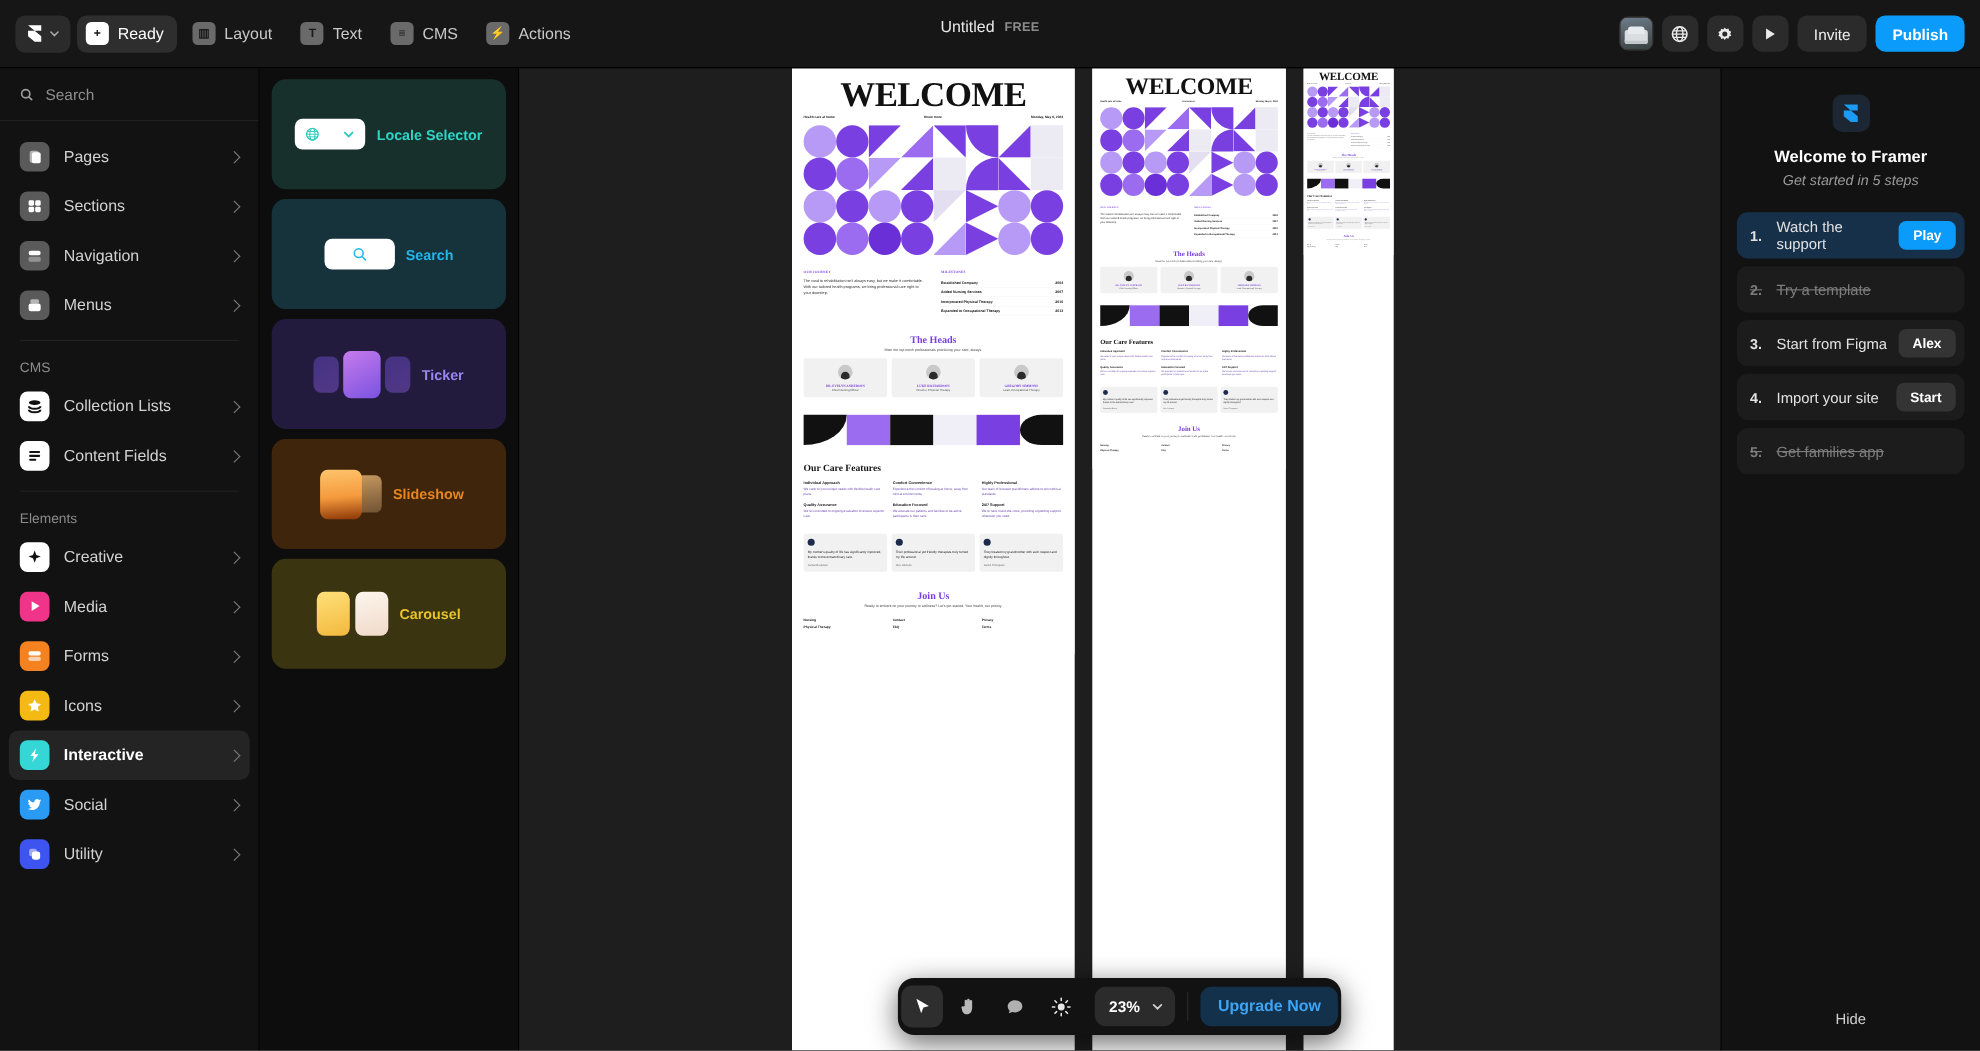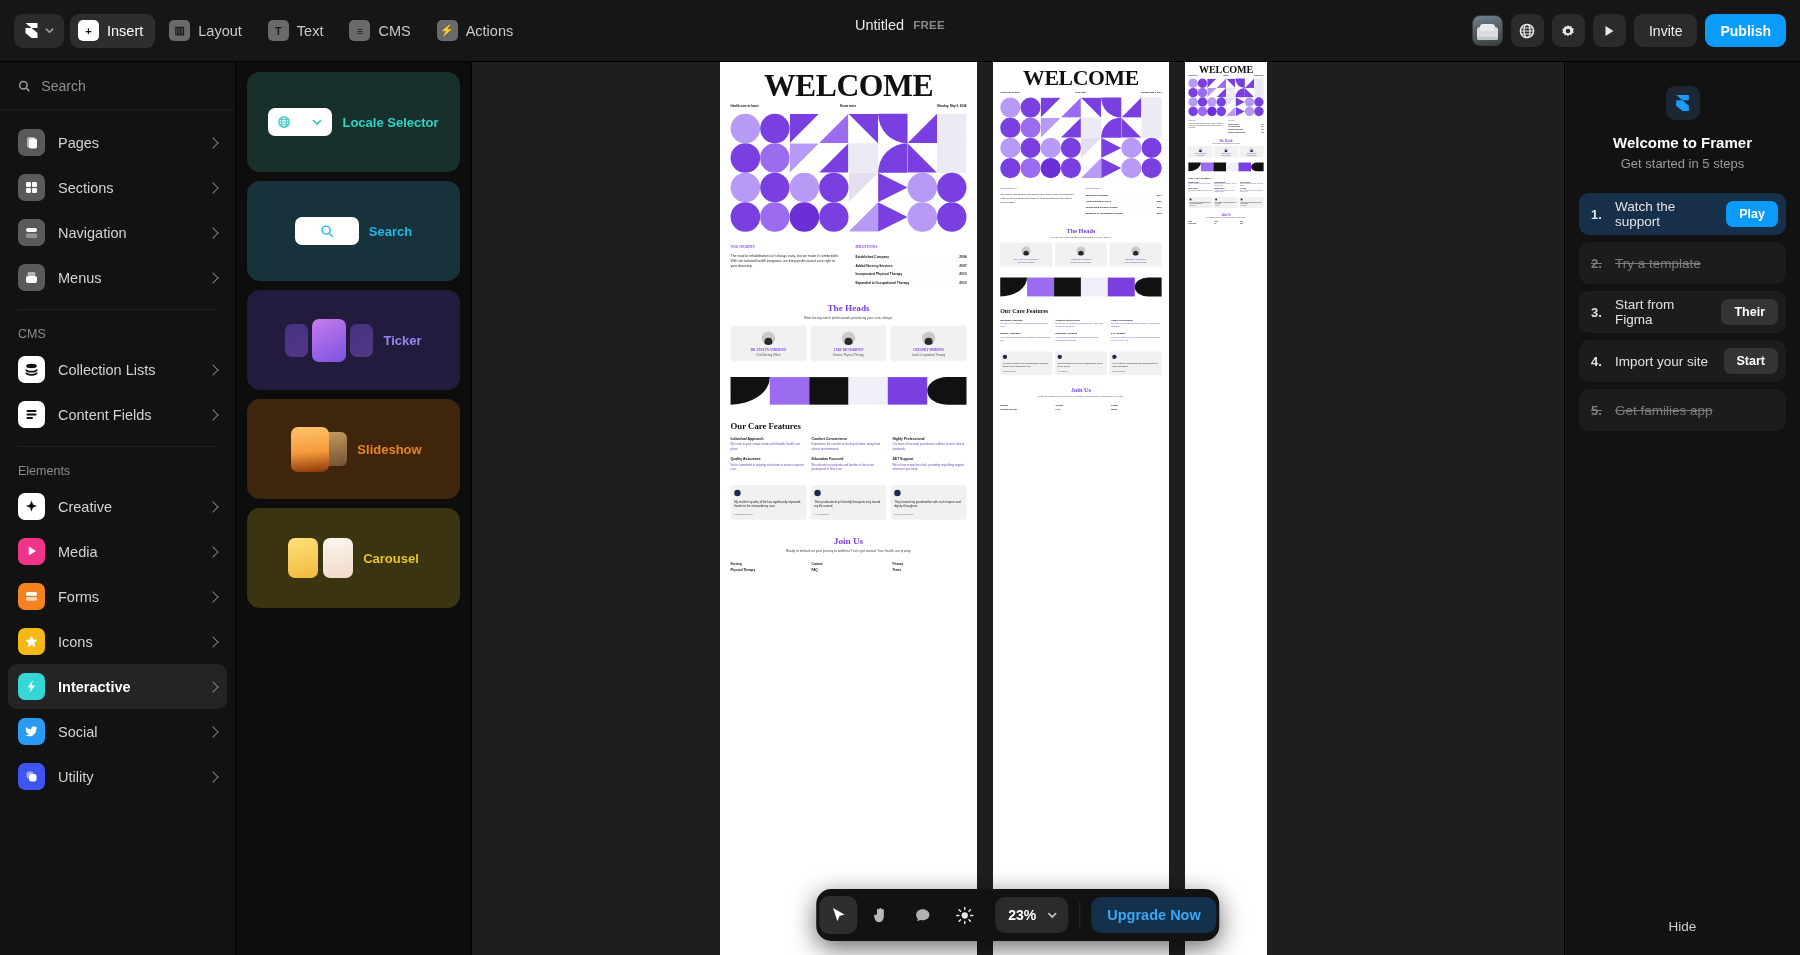--- a/index.html
+++ b/index.html
@@ -203,21 +203,21 @@
     width: 236px; min-width: 236px; background: #121212;
     display: flex; flex-direction: column; padding: 24px 14px 12px;
     border-left: 1px solid #000;
   }
   .fr-logo {
     width: 34px; height: 34px; border-radius: 9px; background: #1c2733;
     display: flex; align-items: center; justify-content: center; margin: 0 auto 14px;
   }
   .fr-logo svg { width: 15px; height: 18px; }
   .wl-title { text-align: center; font-size: 15px; font-weight: 700; color: #fff; margin-bottom: 5px; }
-  .wl-sub { text-align: center; font-size: 13px; color: #9b9b9b; margin-bottom: 22px; }
+  .wl-sub { text-align: center; font-size: 13px; color: #9b9b9b; margin-bottom: 22px; font-style: italic; }
   .step {
     display: flex; align-items: center; gap: 10px; height: 42px; padding: 0 8px 0 12px;
     border-radius: 10px; background: #1c1c1c; margin-bottom: 7px; cursor: pointer;
   }
   .step.active { background: #16304a; }
   .step-n { font-size: 13px; font-weight: 700; color: #e2e2e2; width: 14px; }
   .step-l { font-size: 13.5px; color: #e2e2e2; flex: 1; }
   .step.done .step-n, .step.done .step-l { color: #7d7d7d; text-decoration: line-through; }
   .step-btn {
     height: 26px; padding: 0 13px; border-radius: 7px; background: #343434;
@@ -264,21 +264,21 @@
         <svg class="framer-mark" viewBox="0 0 14 17">
           <path d="M1 1h12v5H7l6 5v5H7L1 11V6h6L1 1z" fill="#fff"></path>
         </svg>
         <svg class="chev" viewBox="0 0 12 12">
           <path d="M2.5 4.5L6 8l3.5-3.5" stroke="#cfcfcf" stroke-width="1.6" fill="none" stroke-linecap="round"></path>
         </svg>
       </div>
 
       <div class="tb-item active">
         <span class="tb-ico">+</span>
-        <span>Insert</span>
+        <span>Ready</span>
       </div>
       <div class="tb-item">
         <span class="tb-ico">▥</span>
         <span>Layout</span>
       </div>
       <div class="tb-item">
         <span class="tb-ico">T</span>
         <span>Text</span>
       </div>
       <div class="tb-item">
@@ -1036,21 +1036,21 @@
             <span class="step-l">Watch the support</span>
             <span class="step-btn blue">Play</span>
           </div>
           <div class="step done">
             <span class="step-n">2.</span>
             <span class="step-l">Try a template</span>
           </div>
           <div class="step">
             <span class="step-n">3.</span>
             <span class="step-l">Start from Figma</span>
-            <span class="step-btn">Their</span>
+            <span class="step-btn">Alex</span>
           </div>
           <div class="step">
             <span class="step-n">4.</span>
             <span class="step-l">Import your site</span>
             <span class="step-btn">Start</span>
           </div>
           <div class="step done">
             <span class="step-n">5.</span>
             <span class="step-l">Get families app</span>
           </div>

